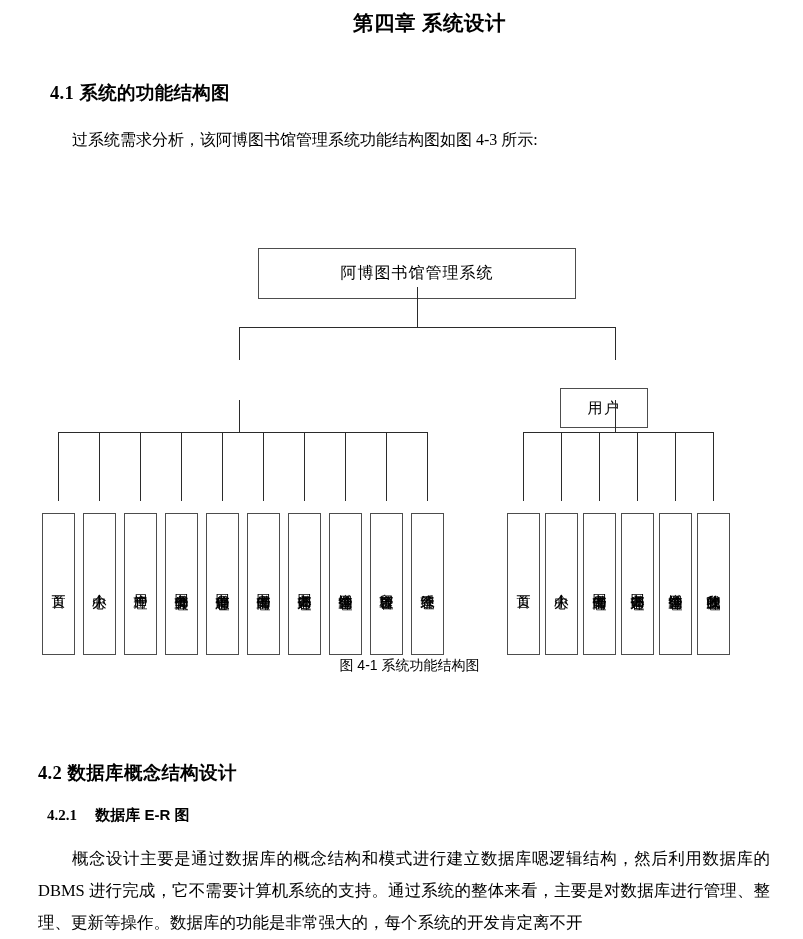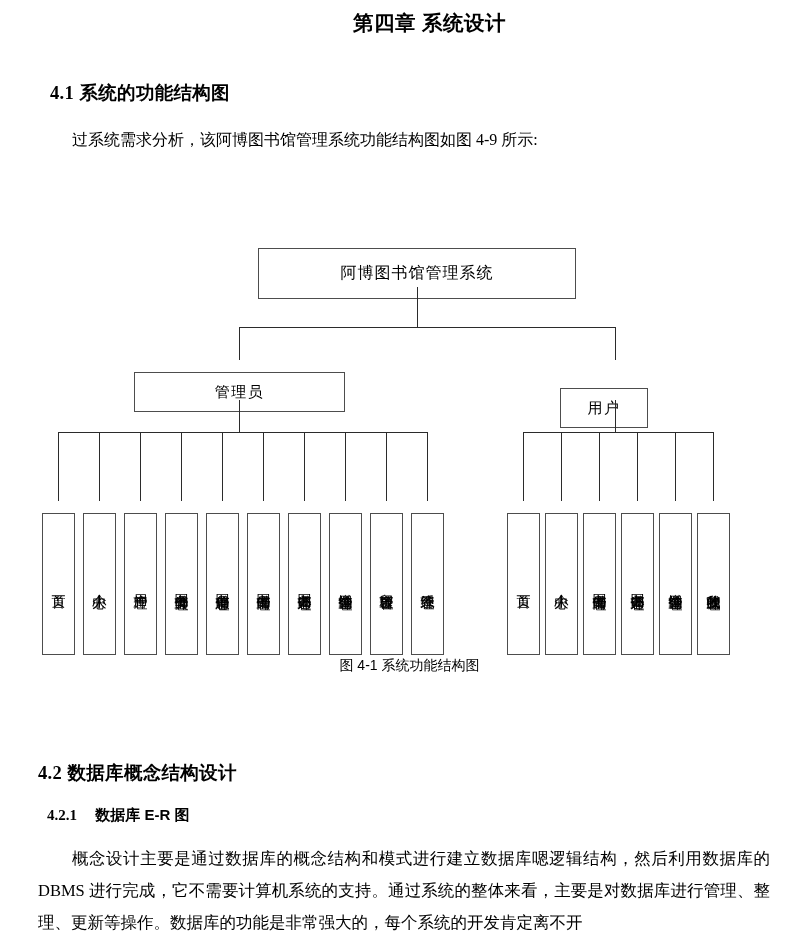--- a/index.html
+++ b/index.html
@@ -170,38 +170,35 @@
 
 <div class="page">
 
   <div class="chapter-title">第四章 系统设计</div>
 
   <div class="h2">
     <span class="num">4.1</span>
     <span>系统的功能结构图</span>
   </div>
 
-  <div class="para-intro">过系统需求分析，该阿博图书馆管理系统功能结构图如图 4-9 所示:</div>
+  <div class="para-intro">过系统需求分析，该阿博图书馆管理系统功能结构图如图 4-3 所示:</div>
 
   <div class="diagram">
 
     <div class="node root">
       <span>阿博图书馆管理系统</span>
     </div>
 
     <div class="line v" style="left:417px; top:287px; height:41px;"></div>
 
     <div class="line h" style="left:239px; top:327px; width:377px;"></div>
 
     <div class="line v" style="left:239px; top:327px; height:33px;"></div>
     <div class="line v" style="left:615px; top:327px; height:33px;"></div>
 
-    <div class="node lvl2 admin-node">
-      <span>管理员</span>
-    </div>
     <div class="node lvl2 user-node">
       <span>用户</span>
     </div>
 
     <div class="line v" style="left:239px; top:400px; height:32px;"></div>
     <div class="line h" style="left:58px; top:432px; width:345px;"></div>
 
     <div class="line v" style="left:58px;  top:432px; height:69px;"></div>
     <div class="line v" style="left:99px;  top:432px; height:69px;"></div>
     <div class="line v" style="left:140px; top:432px; height:69px;"></div>

